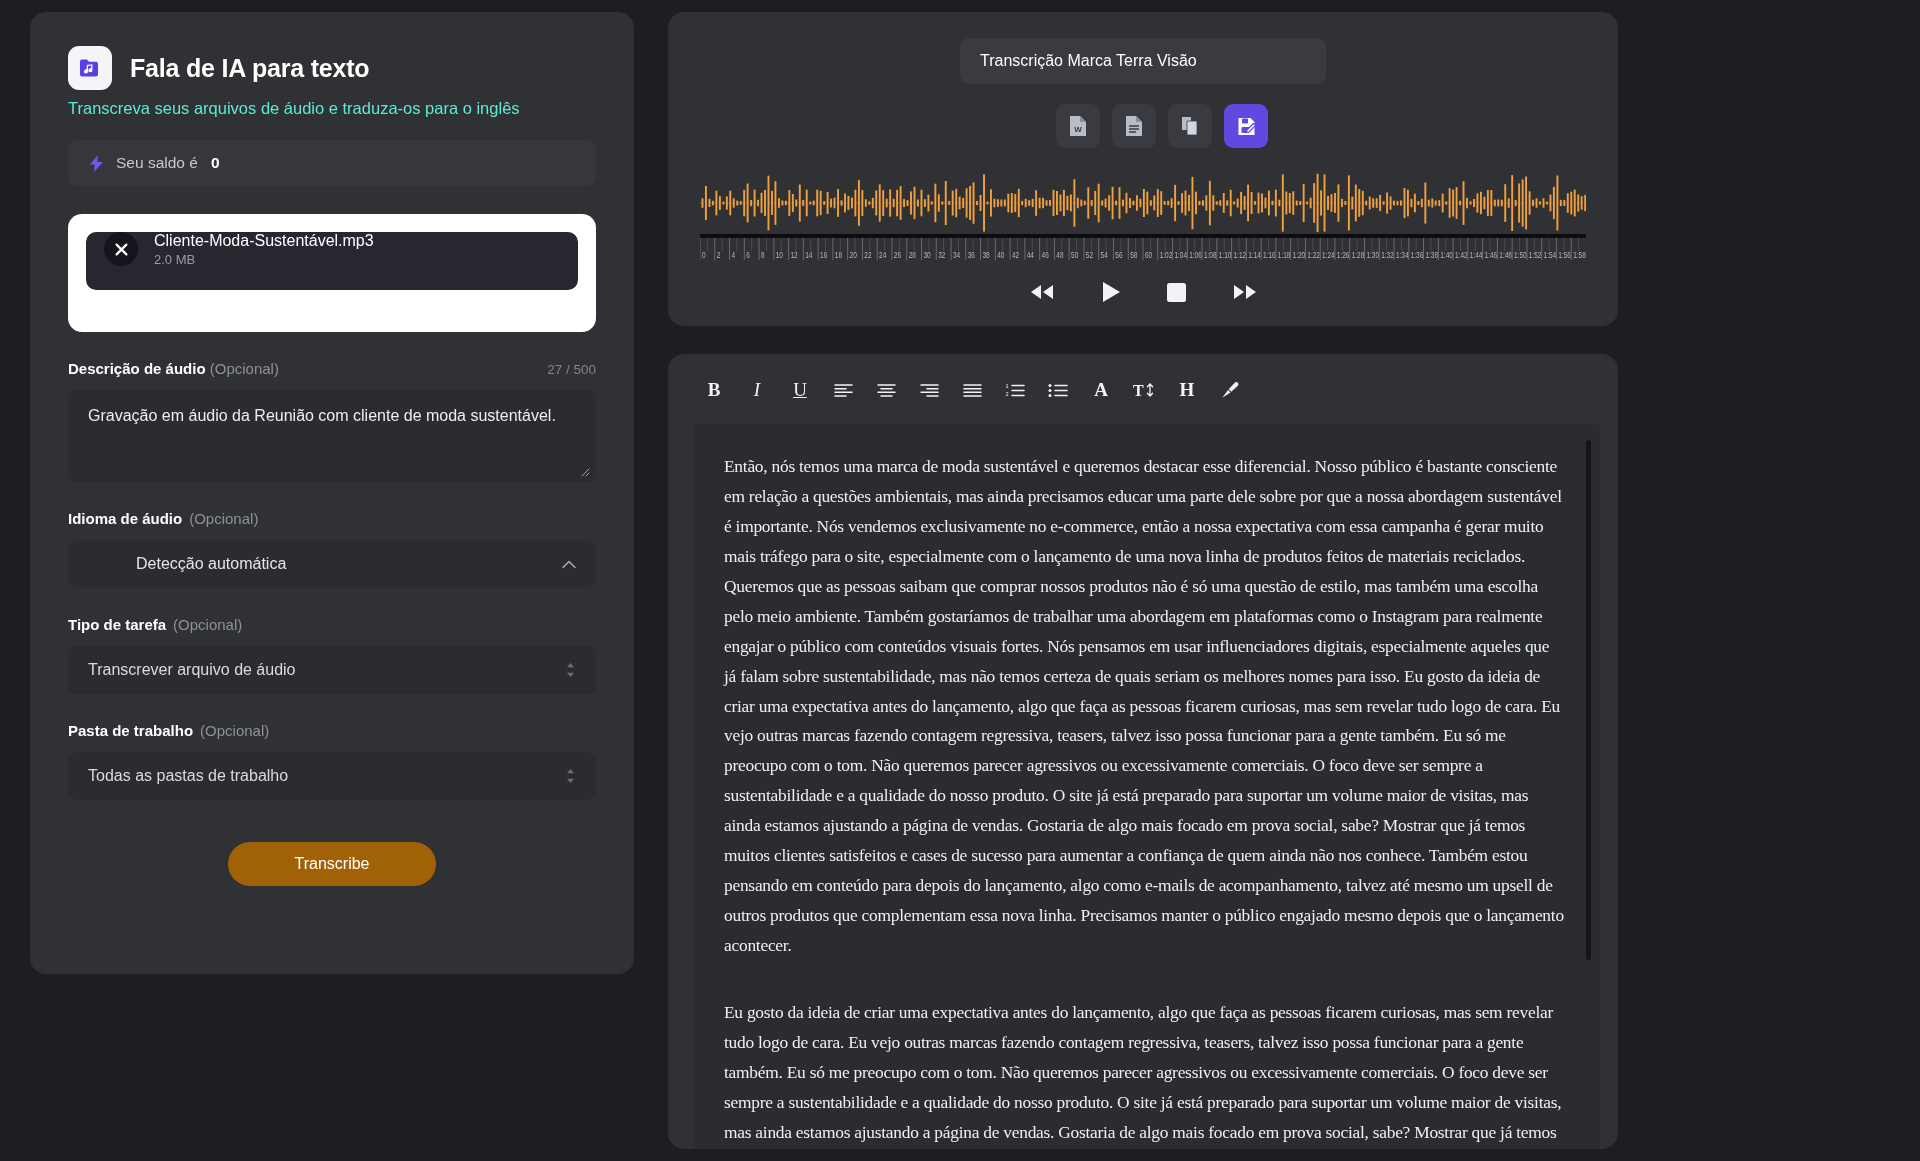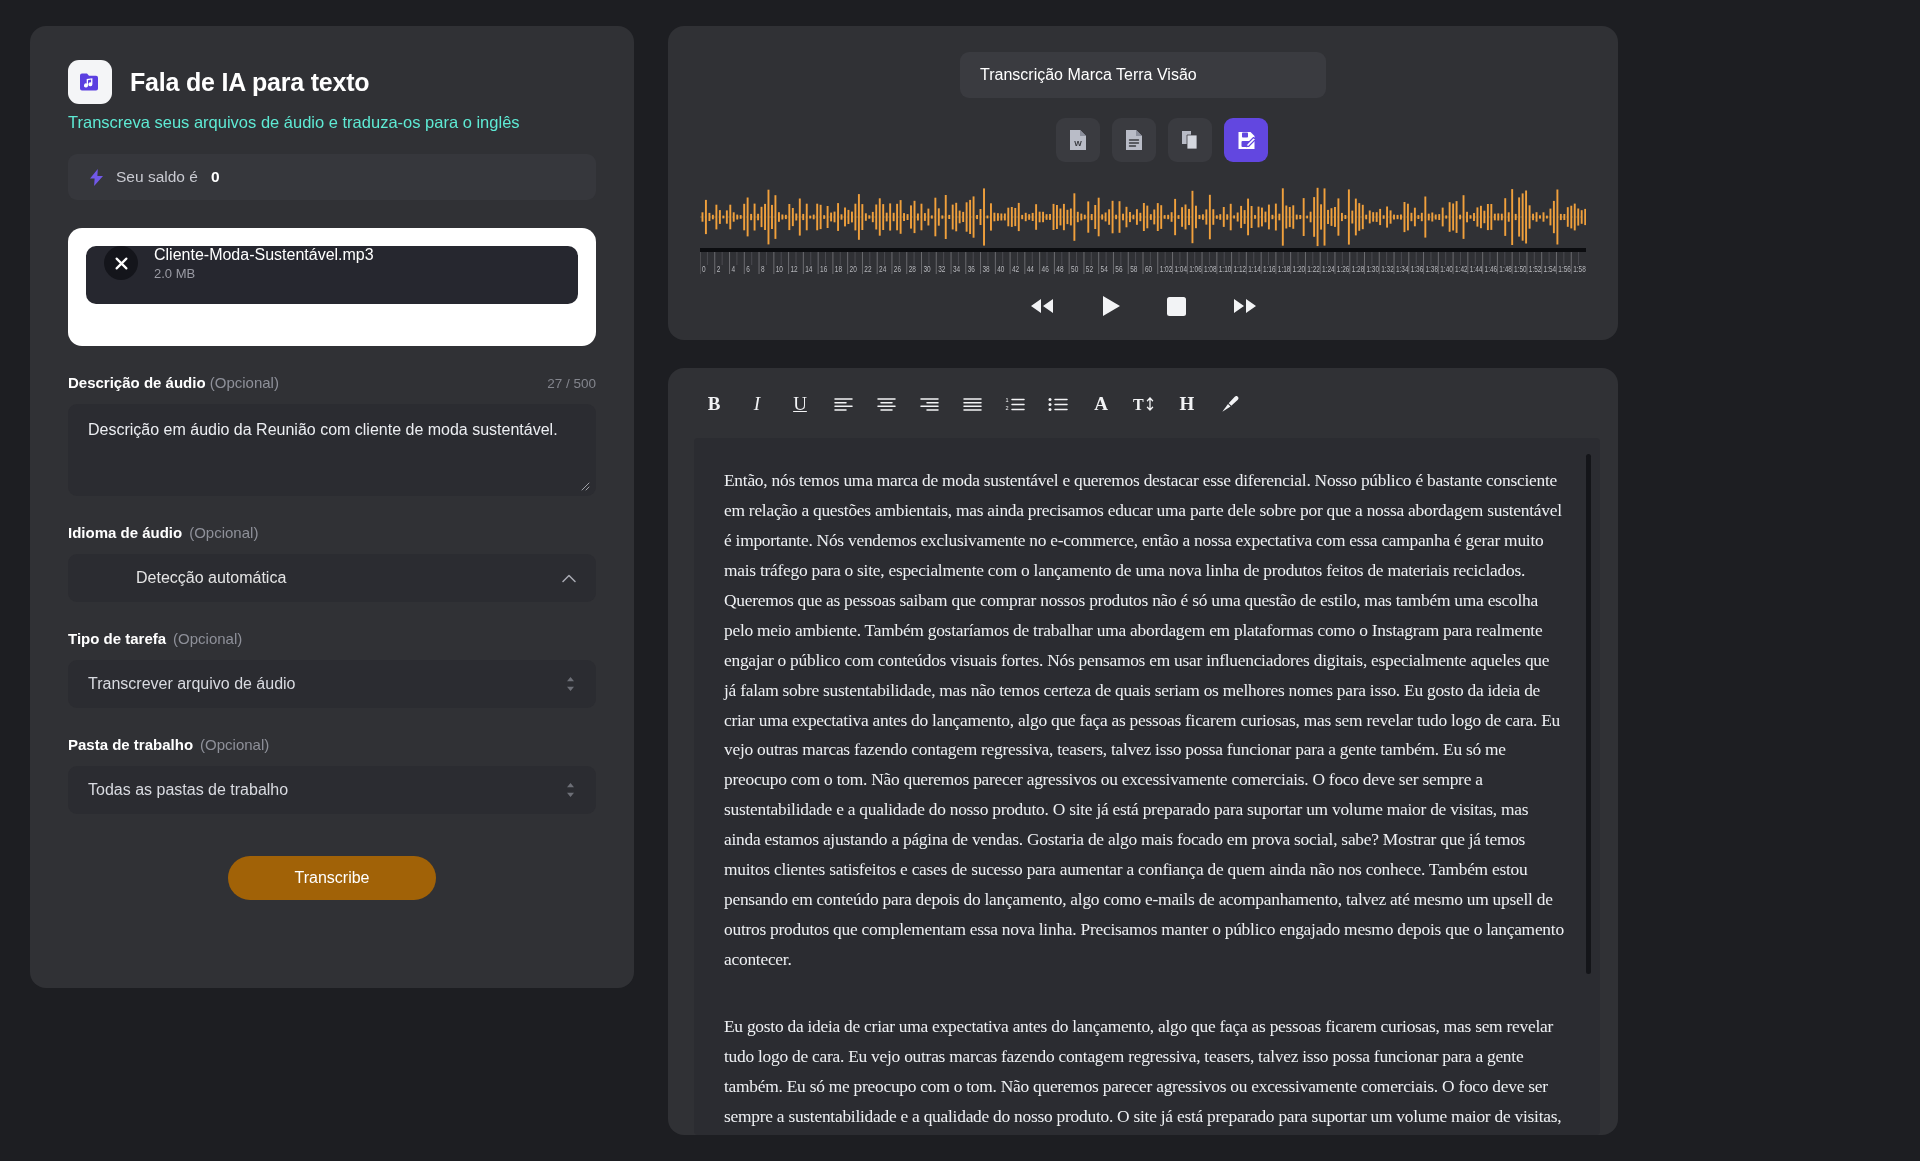--- a/index.html
+++ b/index.html
@@ -6,21 +6,21 @@
   html, body {
     width: 1920px; height: 1161px;
     background: #1d1e22;
     font-family: "Liberation Sans", sans-serif;
     overflow: hidden;
   }
   .app {
     width: 1648px; height: 1161px;
     display: flex;
     gap: 34px;
-    padding: 26px 30px;
+    padding: 12px 30px;
   }
 
   
   .left-panel {
     width: 604px;
     flex: 0 0 604px;
     background: #303135;
     border-radius: 16px;
     padding: 34px 38px 40px 38px;
     height: 962px;
@@ -284,21 +284,21 @@
     </div>
 
     <div class="field-label label-line">
       <span>
         <span>Descrição de áudio</span>
         <span class="opt">(Opcional)</span>
       </span>
       <span class="counter">27 / 500</span>
     </div>
     <div class="textarea-box">
-      <div class="val">Descrição em áudio da Reunião com cliente de moda sustentável.</div>
+      <div class="val">Gravação em áudio da Reunião com cliente de moda sustentável.</div>
       <svg class="resize-grip" viewBox="0 0 11 11">
         <path d="M10 3 3 10M10 7 7 10" stroke="#9fa1a8" stroke-width="1" stroke-linecap="round"></path>
       </svg>
     </div>
 
     <div class="field-label">
       <span>Idioma de áudio</span>
       <span class="opt">(Opcional)</span>
     </div>
     <div class="select-box dim">

